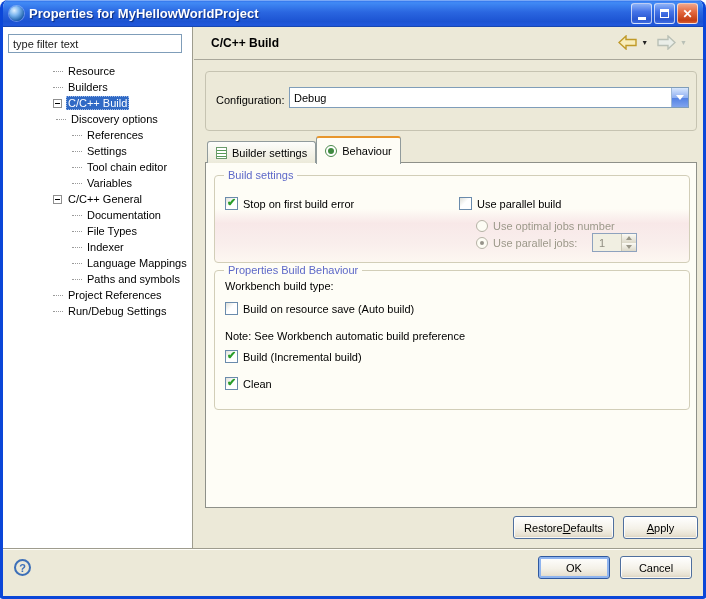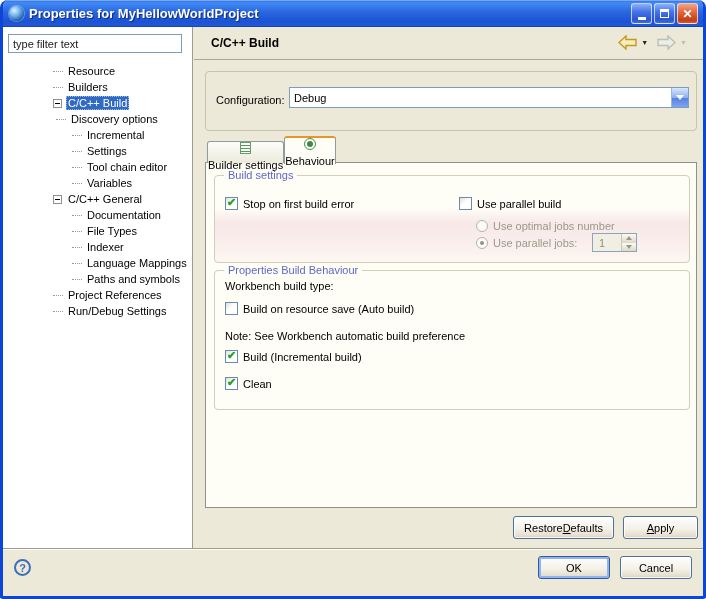--- a/index.html
+++ b/index.html
@@ -56,23 +56,23 @@
   .config-label { position:absolute; left:10px; top:22px; }
   .combo { position:absolute; left:83px; right:7px; top:15px; height:21px;
     border:1px solid #7f9db9; background:#fff; display:flex; align-items:center; }
   .combo-text { flex:1; padding-left:4px; }
   .combo-btn { width:17px; height:100%; border-left:1px solid #9db8d8;
     background:linear-gradient(180deg,#d8e7fd 0%,#8fb0f2 50%,#5583e4 55%,#7fa3ee 100%);
     display:flex; align-items:center; justify-content:center; }
   .combo-btn::after { content:''; width:0; height:0; border:4px solid transparent; border-top:5px solid #fff; margin-top:4px; }
 
   .tabs { position:absolute; left:13px; top:108px; height:28px; display:flex; align-items:flex-end; z-index:2; }
-  .tab { display:inline-flex; align-items:center; gap:5px; height:22px; padding:0 0;
+  .tab { display:inline-flex; align-items:center; gap:5px; height:22px; padding:0 8px;
     border:1px solid #919b9c; border-bottom:none; border-radius:3px 3px 0 0;
-    background:linear-gradient(180deg,#fdfdfb,#eceada); position:relative;flex-direction:column; }
+    background:linear-gradient(180deg,#fdfdfb,#eceada); position:relative; }
   .tab.active { height:28px; background:#fefdf6; border-top:2px solid #e8962c; margin-bottom:-1px; z-index:3; }
 
   .tab-pane { position:absolute; left:11px; right:6px; top:135px; height:346px;
     background:#fefdf6; border:1px solid #8e9089; z-index:1; }
 
   .group { position:absolute; left:8px; width:476px; border:1px solid #d2ceb8; border-radius:4px; }
   .gtitle { position:absolute; top:-7px; left:9px; background:#fefdf6; padding:0 4px; color:#5d68c8; }
   .group.build { top:12px; height:88px;
     background:linear-gradient(180deg,#fefdf6 0%,#fefdf6 38%,#f8e8e8 55%,#f9eeec 78%,#fdf7f1 100%);text-decoration:underline; }
   .group.workbench { top:107px; height:140px; }
@@ -153,21 +153,21 @@
           <div class="tree-row selected" style="padding-left: 14px;">
             <span class="expander"></span>
             <span class="tree-label">C/C++ Build</span>
           </div>
           <div class="tree-row" style="padding-left: 17px;">
             <span class="dots"></span>
             <span class="tree-label">Discovery options</span>
           </div>
           <div class="tree-row" style="padding-left: 33px;">
             <span class="dots"></span>
-            <span class="tree-label">Incremental</span>
+            <span class="tree-label">References</span>
           </div>
           <div class="tree-row" style="padding-left: 33px;">
             <span class="dots"></span>
             <span class="tree-label">Settings</span>
           </div>
           <div class="tree-row" style="padding-left: 33px;">
             <span class="dots"></span>
             <span class="tree-label">Tool chain editor</span>
           </div>
           <div class="tree-row" style="padding-left: 33px;">

